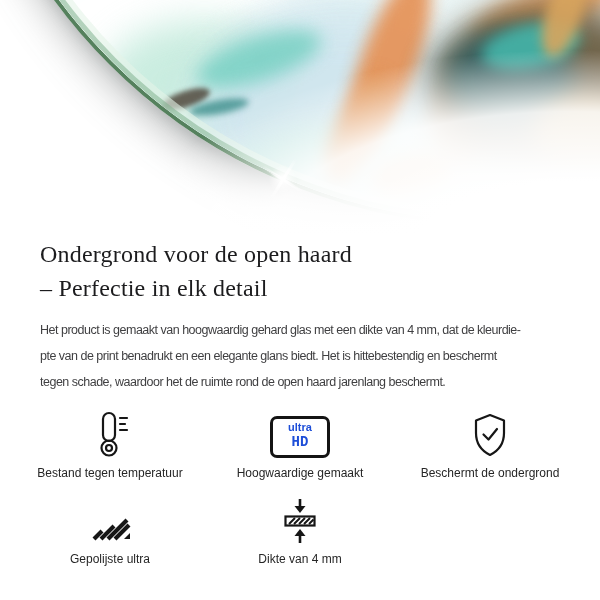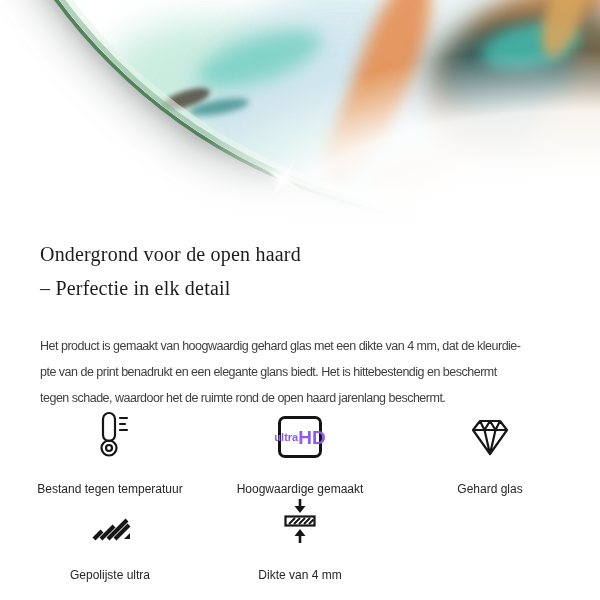--- a/index.html
+++ b/index.html
@@ -57,39 +57,39 @@
     content:"";position:absolute;left:0;top:50%;width:100%;height:3px;margin-top:-1.5px;border-radius:2px;
     background:linear-gradient(90deg, rgba(255,255,255,0), #fff 45%, #fff 55%, rgba(255,255,255,0));
   }
   .sparkle::before{transform:rotate(32deg);}
   .sparkle::after{transform:rotate(122deg);}
 
   
   .content{padding:0 40px;}
   h1{
     margin:4px 0 6px;font-family:"Liberation Serif", serif;font-weight:400;
-    font-size:20px;line-height:34px;color:#1c1c1e;white-space:pre-line;letter-spacing:.2px;
+    font-size:24px;line-height:34px;color:#1c1c1e;white-space:pre-line;letter-spacing:.2px;
   }
   .body-text{
-    margin:28px 0 0;font-size:12.5px;line-height:26px;color:#3f3f41;
+    margin:12px 0 0;font-size:12.5px;line-height:26px;color:#3f3f41;
     white-space:pre;letter-spacing:-0.5px;
   }
 
   
   .features{margin:16px 15px 0;display:grid;grid-template-columns:1fr 1fr 1fr;row-gap:16px;}
   .feature{display:flex;flex-direction:column;align-items:center;justify-content:flex-end;height:70px;}
   .feature .icon{height:50px;display:flex;align-items:flex-end;justify-content:center;}
-  .feature .label{margin-top:24px;font-size:12px;line-height:15px;color:#262626;text-align:center;}
+  .feature .label{margin-top:8px;font-size:12px;line-height:15px;color:#262626;text-align:center;}
   .stroke{fill:none;stroke:#161616;stroke-width:2.2;}
   .uhd{
-    width:44px;height:42px;box-sizing:border-box;border:3px solid #141414;border-radius:7px;
-    display:flex;flex-direction:row;align-items:center;justify-content:center;color:#8b5cf6;
+    width:60px;height:42px;box-sizing:border-box;border:3px solid #141414;border-radius:7px;
+    display:flex;flex-direction:column;align-items:center;justify-content:center;color:#1d4ed8;
   }
   .uhd .t1{font-size:11px;line-height:11px;font-weight:700;letter-spacing:0;}
-  .uhd .t2{font-size:19px;line-height:19px;font-weight:700;letter-spacing:0;}
+  .uhd .t2{font-size:14px;line-height:19px;font-weight:700;letter-spacing:0;font-family:Liberation Mono, monospace;}
 </style>
 </head>
 <body>
 
 <div class="hero">
   <div class="disc">
     <div class="b b1"></div>
     <div class="b b18"></div>
     <div class="b b2"></div>
     <div class="b b4"></div>
@@ -138,29 +138,30 @@
   <div class="feature">
     <span class="icon">
       <span class="uhd">
         <span class="t1">ultra</span>
         <span class="t2">HD</span>
       </span>
     </span>
     <span class="label">Hoogwaardige gemaakt</span>
   </div>
 
-
   <div class="feature">
     <span class="icon">
-      <svg width="46" height="42" viewBox="0 0 46 42">
-        <path class="stroke" stroke-width="2" stroke-linejoin="round" d="M13 5 H33 L40 14 L23 38 L6 14 Z M6 14 H40 M13 5 L17.5 14 L23 5 L28.5 14 L33 5 M17.5 14 L23 38 L28.5 14"></path>
+      <svg width="44" height="46" viewBox="0 0 44 46">
+        <path class="stroke" stroke-width="2.4" stroke-linejoin="round" d="M22 3 L36 8.5 V21 C36 31.5 30 39 22 43 C14 39 8 31.5 8 21 V8.5 Z"></path>
+        <path class="stroke" stroke-width="2.6" stroke-linecap="round" stroke-linejoin="round" d="M15.5 22.5 L20.5 27.5 L29 17"></path>
       </svg>
     </span>
-    <span class="label">Gehard glas</span>
+    <span class="label">Beschermt de ondergrond</span>
   </div>
+
 
   <div class="feature">
     <span class="icon">
       <svg width="46" height="40" viewBox="0 0 46 40">
         <path d="M7 35 L15 27 M14 35 L27 22 M21 35 L40 16 M28 35 L42 21" fill="none" stroke="#161616" stroke-width="4.2"></path>
         <path d="M37 35 L43 29 L43 35 Z" fill="#161616"></path>
       </svg>
     </span>
     <span class="label">Gepolijste ultra</span>
   </div>

